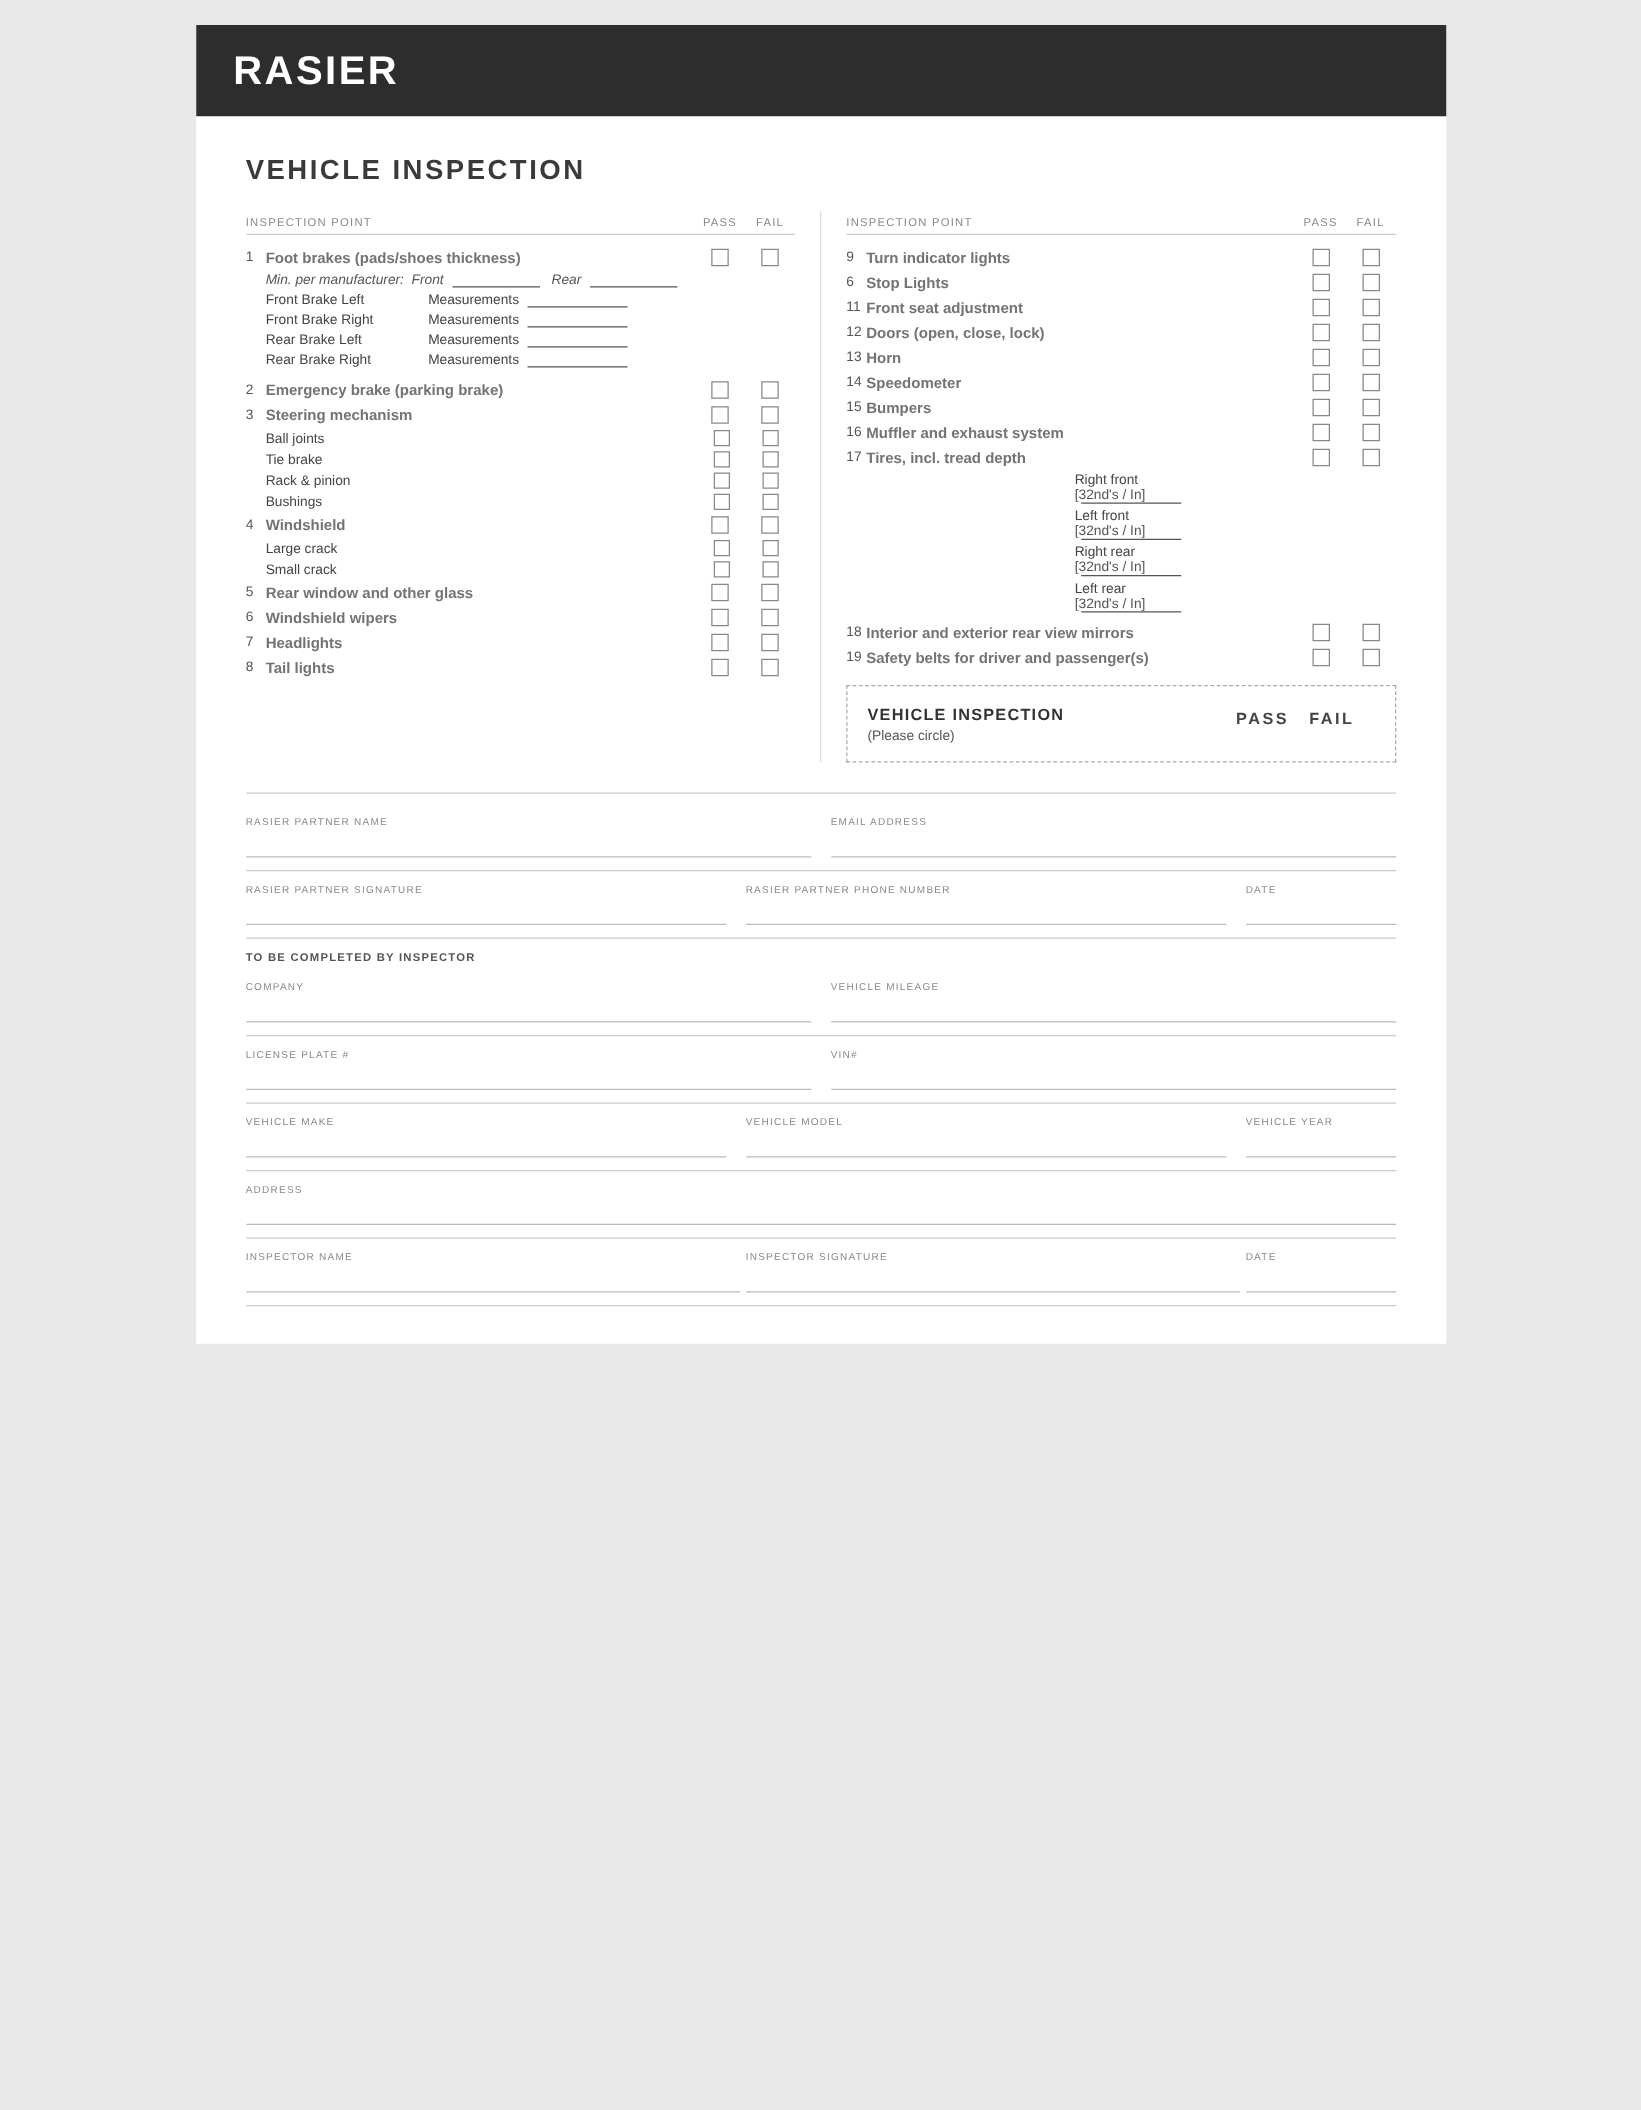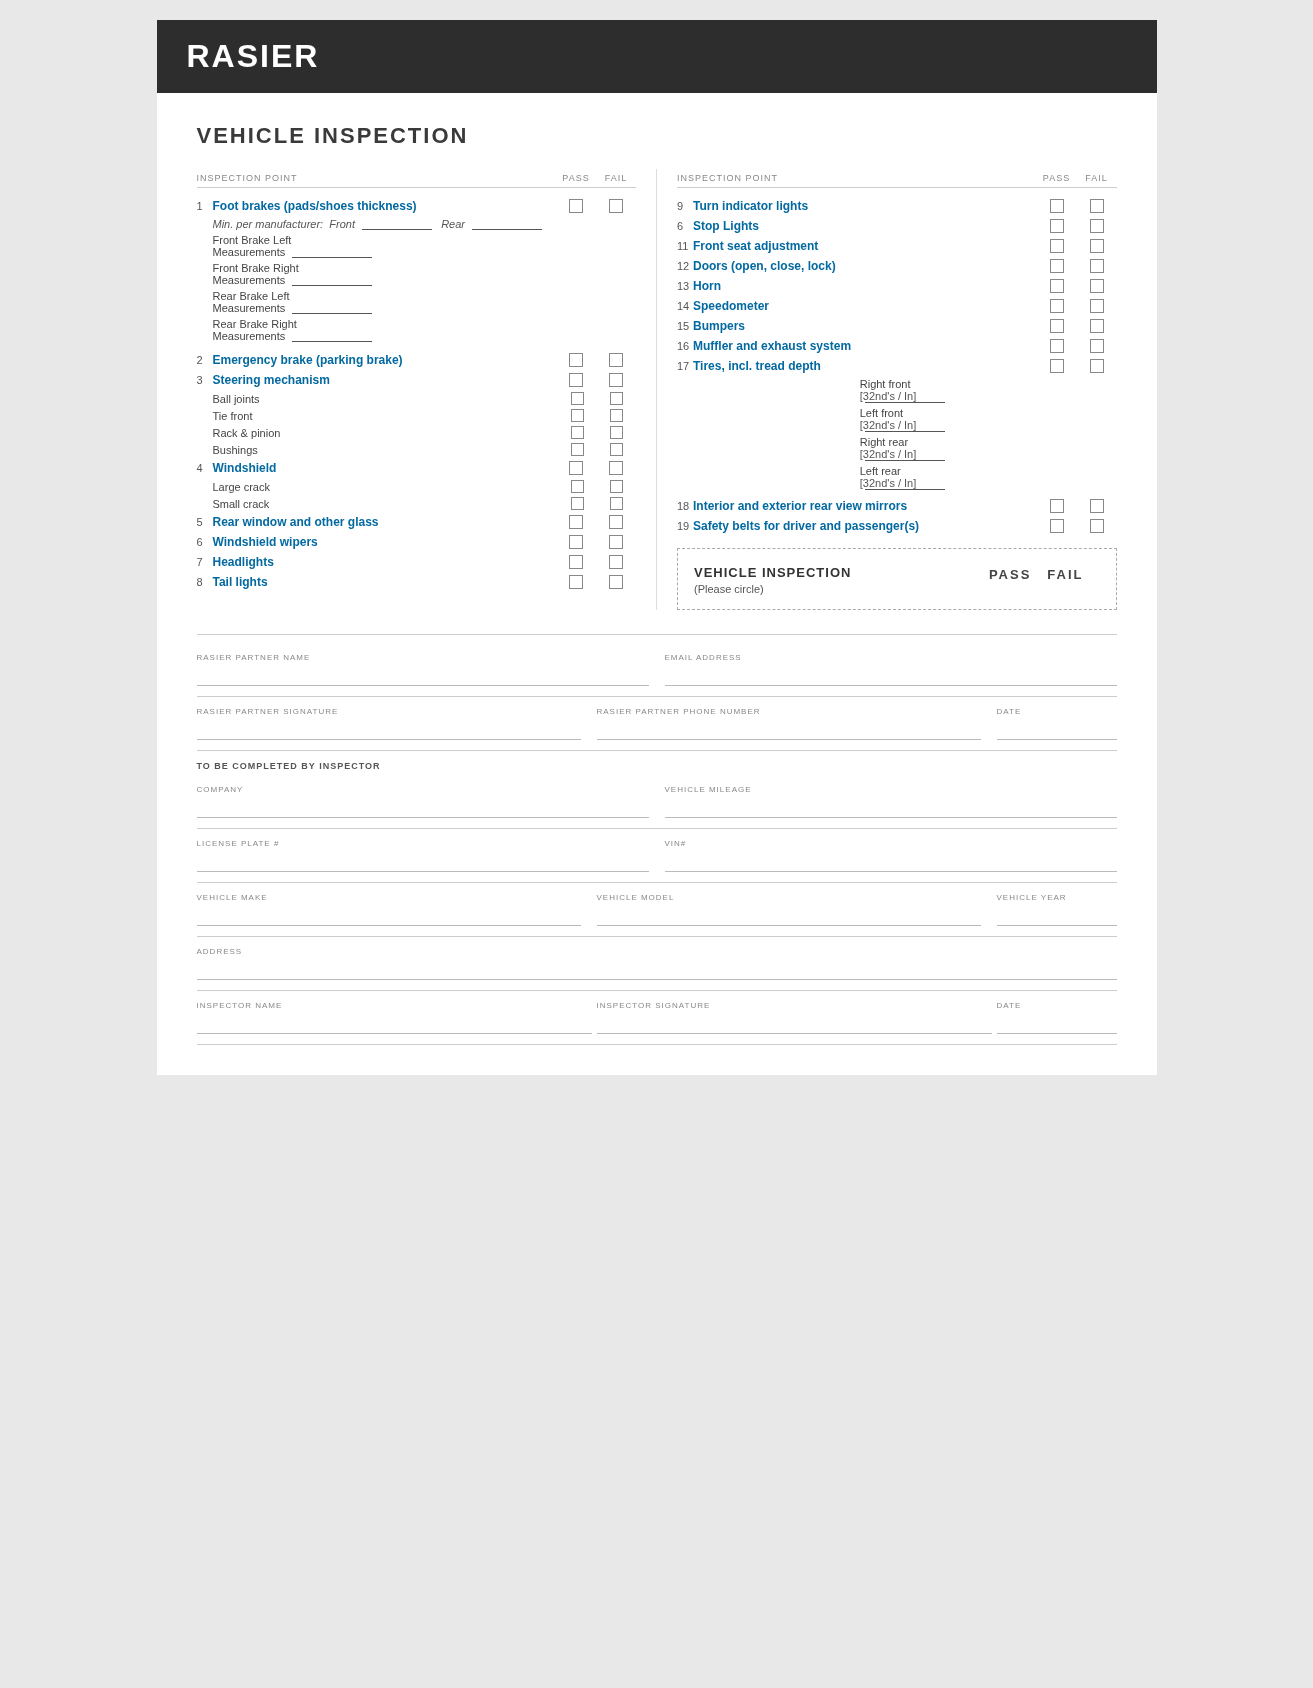--- a/index.html
+++ b/index.html
@@ -12,30 +12,30 @@
     .columns { display: flex; gap: 20px; }
     .col-left { flex: 1; }
     .col-right { flex: 1; }
     .col-divider { width: 1px; background: #ddd; }
     .section-header { display: flex; align-items: flex-end; padding: 4px 0; border-bottom: 1px solid #ccc; margin-bottom: 8px; }
     .section-header .label { font-size: 9px; letter-spacing: 1px; color: #888; text-transform: uppercase; flex: 1; }
     .section-header .pass-label { font-size: 9px; letter-spacing: 1px; color: #888; text-transform: uppercase; width: 40px; text-align: center; }
     .section-header .fail-label { font-size: 9px; letter-spacing: 1px; color: #888; text-transform: uppercase; width: 40px; text-align: center; }
     .inspection-row { display: flex; align-items: center; padding: 3px 0; }
     .inspection-row .num { font-size: 11px; color: #555; width: 16px; flex-shrink: 0; }
-    .inspection-row .item-label { font-size: 12px; color: #0369a1; flex: 1; }
+    .inspection-row .item-label { font-size: 12px; color: #737373; flex: 1; }
     .inspection-row .item-label.bold { font-weight: bold; }
     .inspection-row .checkbox { width: 14px; height: 14px; border: 1.5px solid #888; display: inline-block; margin: 0 13px; flex-shrink: 0; }
     .sub-row { padding: 2px 0 2px 16px; display: flex; align-items: center; }
     .sub-row .item-label { font-size: 11px; color: #444; flex: 1; }
     .sub-row .checkbox { width: 13px; height: 13px; border: 1.5px solid #888; display: inline-block; margin: 0 13px; flex-shrink: 0; }
     .measurements-row { padding: 2px 0 2px 16px; font-size: 11px; color: #555; font-style: italic; }
     .measurements-row span { display: inline-block; }
     .measurement-line { display: inline-block; width: 70px; border-bottom: 1px solid #555; vertical-align: bottom; margin-left: 4px; }
-    .measurement-group { padding: 2px 0 2px 16px; display: flex; align-items: flex-start; flex-direction: column; }
+    .measurement-group { padding: 2px 0 2px 16px; display: flex; align-items: flex-end; }
     .measurement-group .mg-label { font-size: 11px; color: #444; width: 130px; }
     .measurement-group .mg-text { font-size: 11px; color: #444; }
     .measurement-group .mg-line { display: inline-block; width: 80px; border-bottom: 1px solid #555; vertical-align: bottom; margin-left: 4px; }
     .tread-row { padding: 2px 0 2px 16px; display: flex; align-items: center; flex-direction: column; }
     .tread-row .tr-label { font-size: 11px; color: #444; width: 90px; }
     .tread-row .tr-unit { font-size: 11px; color: #555; width: 90px; }
     .tread-row .tr-line { display: inline-block; width: 80px; border-bottom: 1px solid #555; }
     .dashed-box { border: 1.5px dashed #aaa; padding: 14px 16px; margin-top: 12px; }
     .dashed-box .veh-title { font-size: 13px; font-weight: bold; letter-spacing: 1px; color: #333; display: inline-block; margin-right: 20px; }
     .dashed-box .veh-sub { font-size: 11px; color: #555; display: block; margin-top: 2px; }
@@ -107,21 +107,21 @@
           <span class="item-label bold">Steering mechanism</span>
           <span class="checkbox"></span>
           <span class="checkbox"></span>
         </div>
         <div class="sub-row">
           <span class="item-label">Ball joints</span>
           <span class="checkbox"></span>
           <span class="checkbox"></span>
         </div>
         <div class="sub-row">
-          <span class="item-label">Tie front</span>
+          <span class="item-label">Tie brake</span>
           <span class="checkbox"></span>
           <span class="checkbox"></span>
         </div>
         <div class="sub-row">
           <span class="item-label">Rack &amp; pinion</span>
           <span class="checkbox"></span>
           <span class="checkbox"></span>
         </div>
         <div class="sub-row">
           <span class="item-label">Bushings</span>

